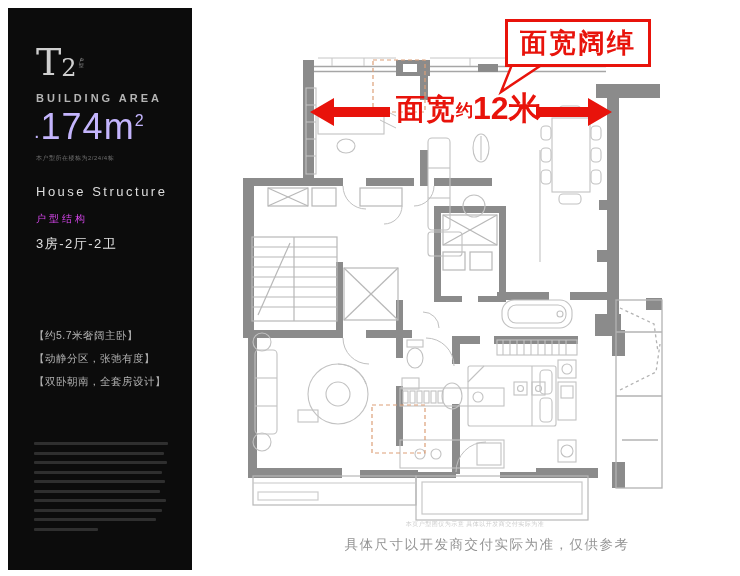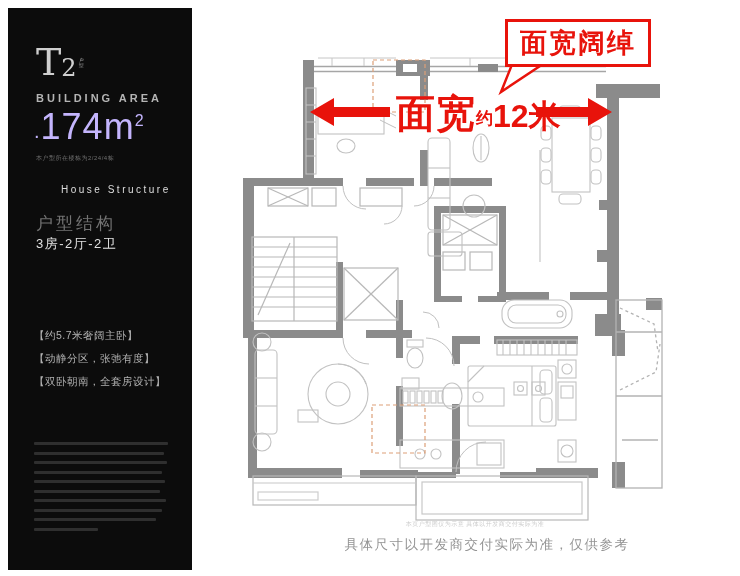--- a/index.html
+++ b/index.html
@@ -9,33 +9,33 @@
   #sidebar{position:absolute;left:8px;top:8px;width:184px;height:562px;background:#0c0c0c;color:#d9d9d9;}
   #model-row{position:absolute;left:28px;top:34px;display:flex;align-items:flex-start;}
   #model-t{font-family:"DejaVu Serif","Liberation Serif",serif;font-size:38px;line-height:40px;color:#cfcfcf;}
   #model-num{font-family:"DejaVu Serif","Liberation Serif",serif;font-size:24px;line-height:24px;margin-top:14px;color:#cfcfcf;}
   #model-tag{display:inline-block;width:7px;font-size:5px;line-height:5px;color:#9a9a9a;word-break:break-all;margin-top:16px;margin-left:2px;letter-spacing:0;}
   #building-area{position:absolute;left:28px;top:84px;font-size:11px;letter-spacing:3px;color:#b5b5b5;font-weight:bold;}
   #area-value{position:absolute;left:26px;top:98px;font-size:36px;font-weight:400;color:#c4b5fd;letter-spacing:1px;}
   #area-value .dot{font-size:20px;vertical-align:1px;}
   #area-value sup{font-size:16px;}
   #area-note{position:absolute;left:28px;top:146px;font-size:6px;color:#6f6f6f;letter-spacing:.5px;white-space:nowrap;}
-  #structure-en{position:absolute;left:28px;top:176px;font-size:10px;letter-spacing:2.5px;color:#dedede;margin-left:25px;}
-  #structure-cn{position:absolute;left:28px;top:204px;font-size:17px;letter-spacing:3px;color:#737373;}
+  #structure-en{position:absolute;left:28px;top:176px;font-size:13px;letter-spacing:2.5px;color:#dedede;}
+  #structure-cn{position:absolute;left:28px;top:204px;font-size:10px;letter-spacing:3px;color:#d946ef;}
   #layout-line{position:absolute;left:28px;top:227px;font-size:13px;letter-spacing:1.5px;color:#e0e0e0;}
   #features{position:absolute;left:26px;top:316px;font-size:10.5px;line-height:23px;color:#b2b2b2;letter-spacing:.5px;}
   #disclaimer{position:absolute;left:26px;top:434px;width:142px;}
   #disclaimer .bar{height:3px;background:#2f2f2f;margin:0 0 6.5px 0;border-radius:1px;}
   
   #callout{position:absolute;left:505px;top:19px;width:140px;height:42px;background:#ffffff;
            border:3px solid #e8130b;display:flex;align-items:center;justify-content:center;
            font-size:27px;font-weight:900;color:#e8130b;letter-spacing:2px;z-index:3;}
   #width-label{position:absolute;left:396px;top:87px;white-space:nowrap;color:#e8130b;z-index:3;
                font-weight:900;}
-  #width-label .big1{font-size:39px;letter-spacing:1px;}
+  #width-label .big1{font-size:29px;letter-spacing:1px;}
   #width-label .small{font-size:17px;vertical-align:3px;}
   #width-label .big2{font-size:32px;letter-spacing:0;}
   
   #small-print{position:absolute;left:330px;top:520px;width:290px;text-align:center;font-size:6px;color:#cdcdcd;letter-spacing:.5px;}
   #caption{position:absolute;left:322px;top:536px;width:330px;text-align:center;font-size:13.5px;color:#949494;letter-spacing:1.5px;}
   svg{position:absolute;left:0;top:0;}
 </style>
 </head>
 <body>
 

